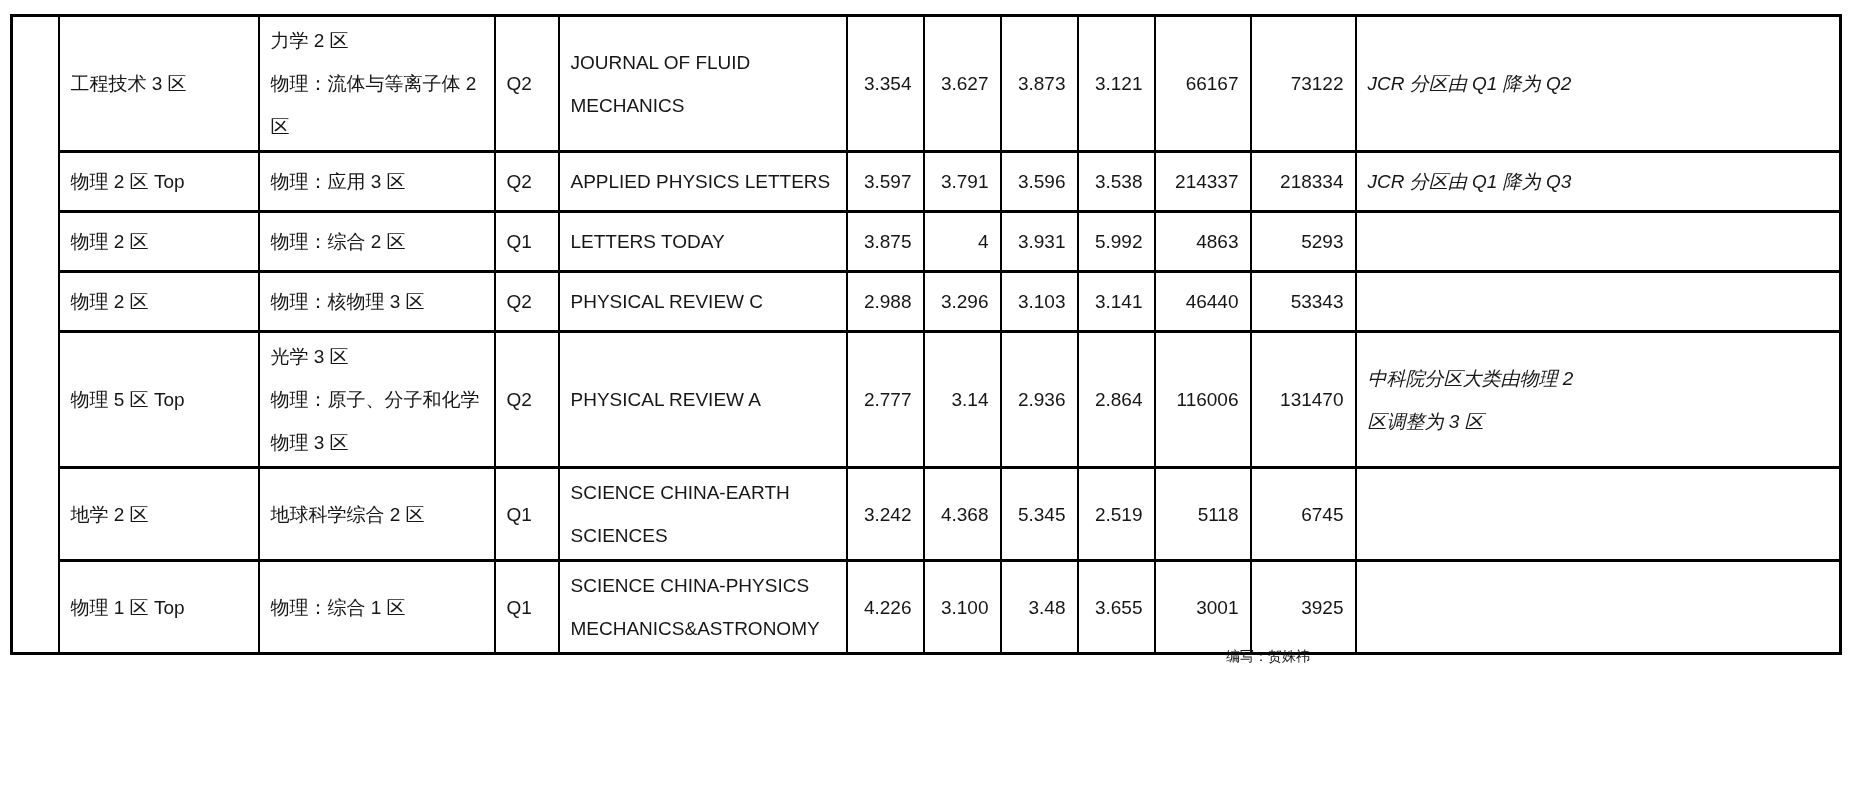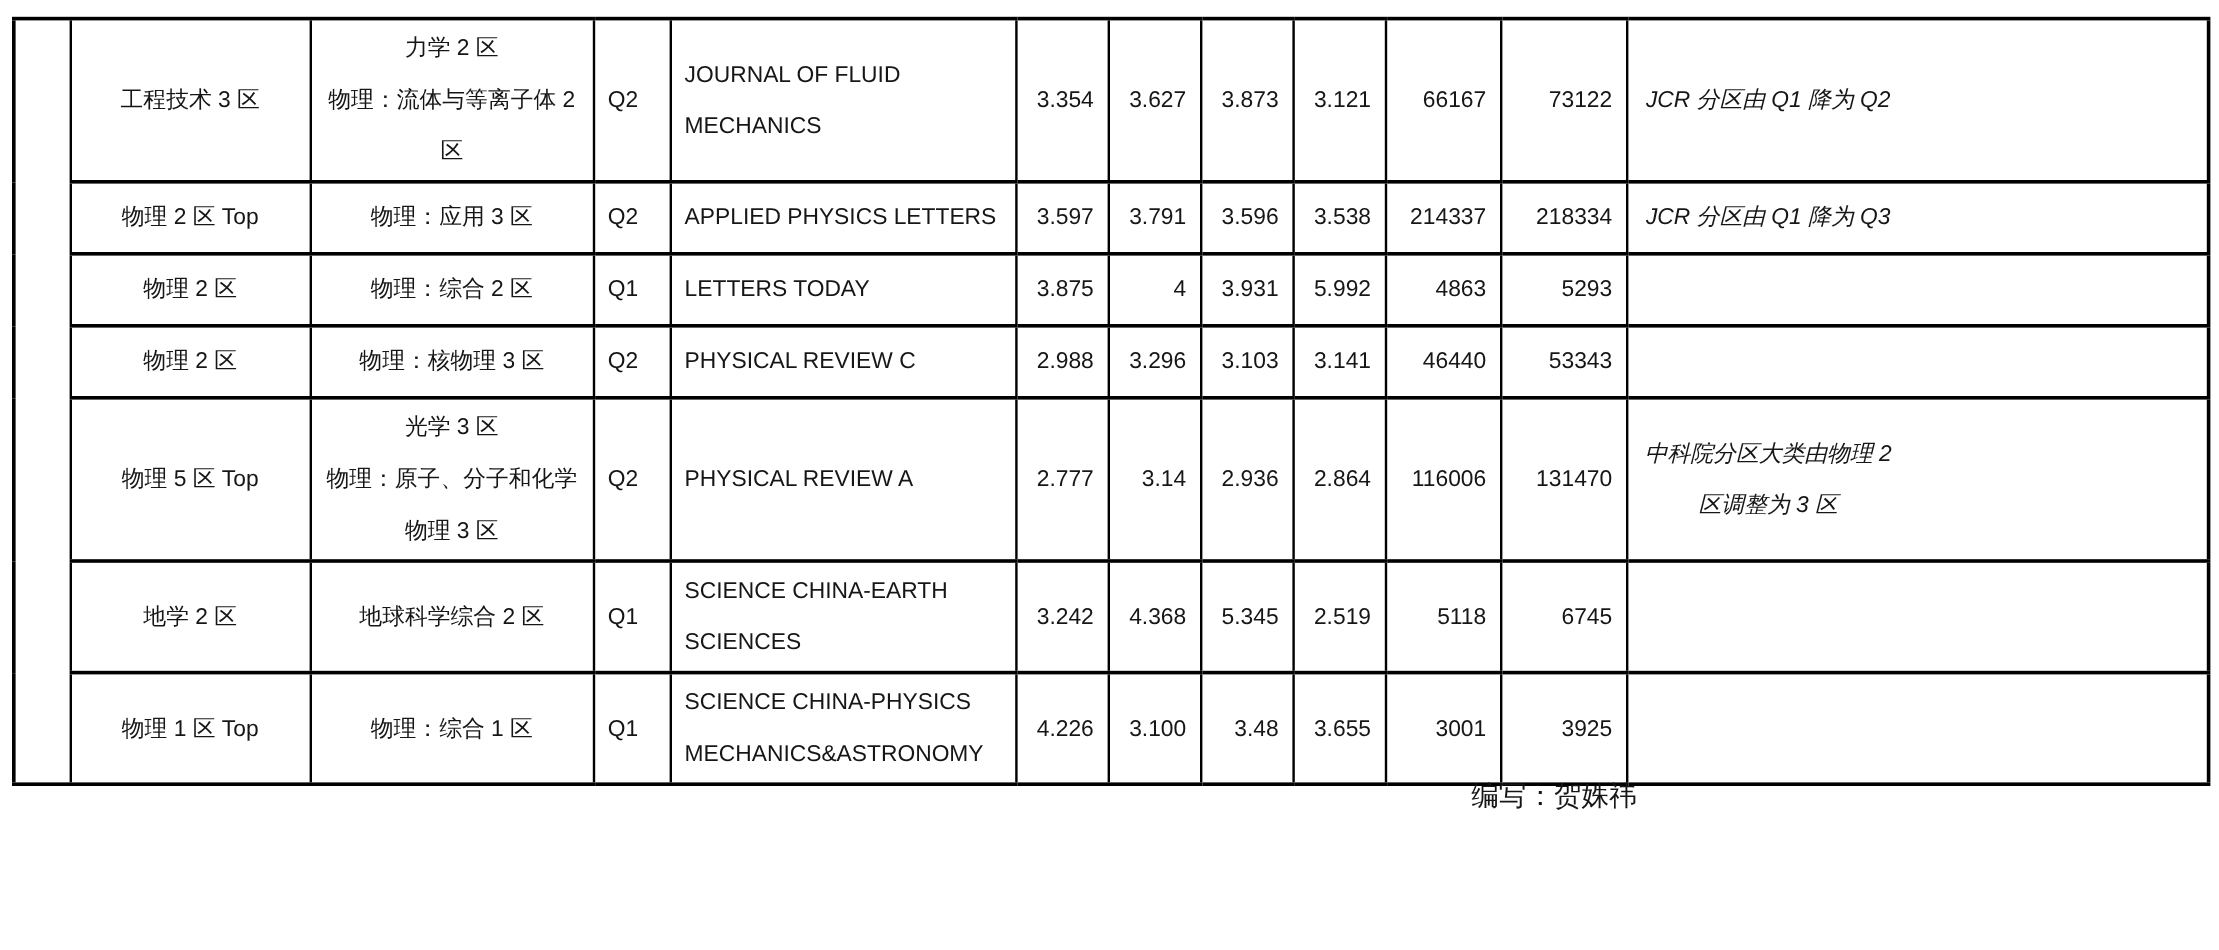--- a/index.html
+++ b/index.html
@@ -20,28 +20,28 @@
     padding:2px 11px;overflow:hidden;word-break:normal;
   }
   td.spacer-cell{padding:0;}
   tbody tr:nth-child(1){height:129px;}
   tbody tr:nth-child(2){height:60px;}
   tbody tr:nth-child(3){height:60px;}
   tbody tr:nth-child(4){height:60px;}
   tbody tr:nth-child(5){height:135px;}
   tbody tr:nth-child(6){height:85px;}
   tbody tr:nth-child(7){height:91px;}
-  td.cjk-cell{line-break:anywhere;text-align:center;}
+  td.cjk-cell{line-break:anywhere;}
   td.num-cell{text-align:right;padding:2px 4px;}
   td.q-cell{padding-left:10px;}
   td.note-cell .note-text{max-width:212px;line-break:anywhere;font-style:italic;}
   .sub-line{display:block;}
   .footer-credit{
     position:absolute;left:1226px;top:648px;
-    font-size:23px;color:#161616;white-space:nowrap;
+    font-size:14px;color:#161616;white-space:nowrap;
   }
 </style>
 </head>
 <body>
 
 <table class="partition">
   <colgroup>
     <col style="width:47px">
     <col style="width:200px">
     <col style="width:236px">

